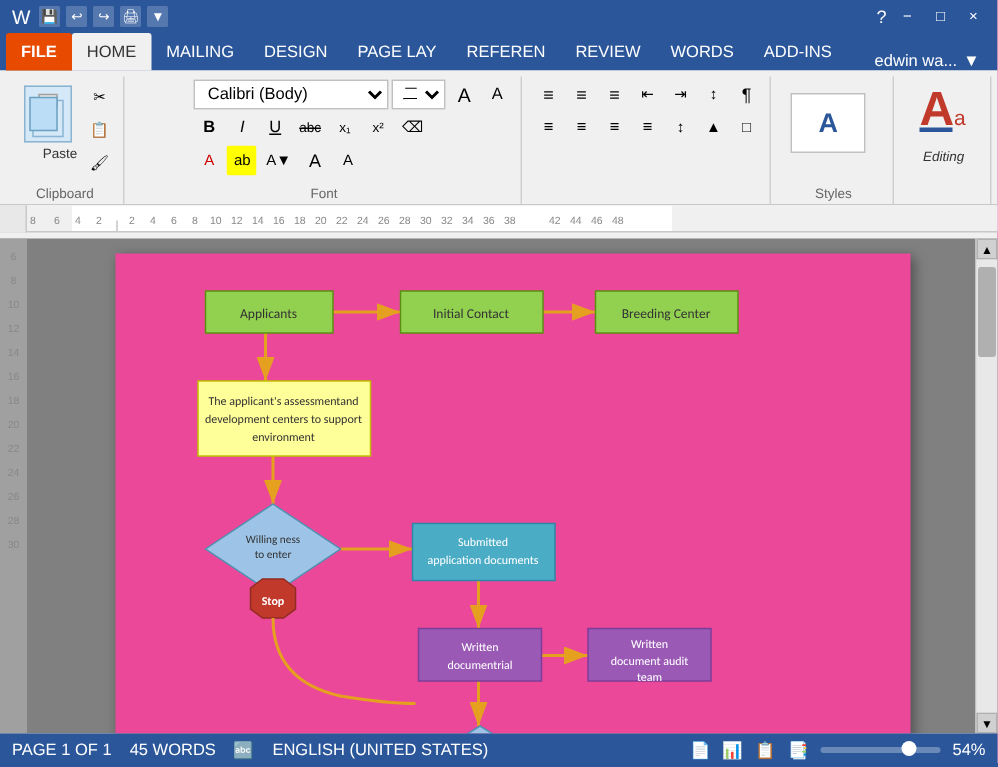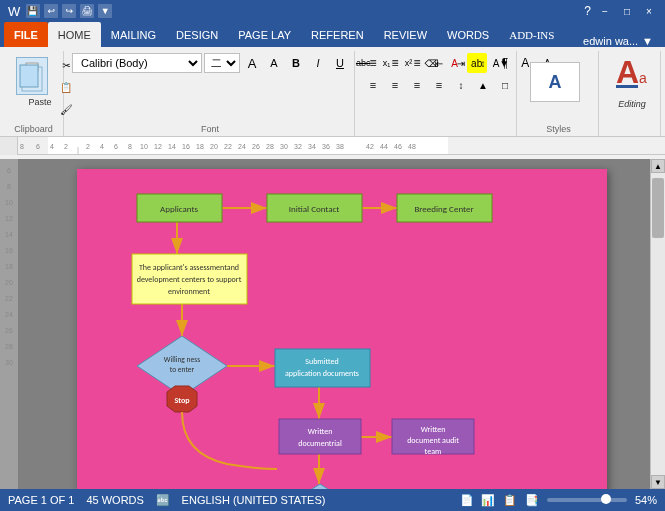--- a/index.html
+++ b/index.html
@@ -74,21 +74,21 @@
     .clipboard-group { min-width: 60px; }
     .paste-btn { 
       width: 44px; height: 58px; 
       display: flex; flex-direction: column; align-items: center; justify-content: center;
       gap: 2px; cursor: pointer; border-radius: 2px; font-size: 9px; color: #333;
       border: 1px solid transparent;
     }
     .paste-icon { width: 32px; height: 38px; background: #d4e8f8; border: 1px solid #8ab4d0; position: relative; display: flex; align-items: center; justify-content: center; }
 
     
-    .font-group-content { display: flex; flex-direction: row; gap: 2px; }
+    .font-group-content { display: flex; flex-direction: column; gap: 2px; margin-left: 38px; }
     .font-row { display: flex; align-items: center; gap: 2px; }
     .font-select {
       height: 20px; width: 130px; font-size: 11px; border: 1px solid #c0c0c0;
       background: white; padding: 0 4px; cursor: pointer;
     }
     .font-size-select {
       height: 20px; width: 36px; font-size: 11px; border: 1px solid #c0c0c0;
       background: white; padding: 0 2px; cursor: pointer;
     }
     .rbtn {
@@ -205,21 +205,21 @@
 
 <div class="ribbon-tabs">
   <div class="ribbon-tab active-file">FILE</div>
   <div class="ribbon-tab active">HOME</div>
   <div class="ribbon-tab" style="color:white;">MAILING</div>
   <div class="ribbon-tab" style="color:white;">DESIGN</div>
   <div class="ribbon-tab" style="color:white;">PAGE LAY</div>
   <div class="ribbon-tab" style="color:white;">REFEREN</div>
   <div class="ribbon-tab" style="color:white;">REVIEW</div>
   <div class="ribbon-tab" style="color:white;">WORDS</div>
-  <div class="ribbon-tab" style="color:white;font-family:Liberation Serif, serif;">ADD-INS</div>
+  <div class="ribbon-tab" style="color:white;">ADD-INS</div>
   <div style="flex:1;"></div>
   <div style="color:white;font-size:11px;display:flex;align-items:center;padding:0 8px;cursor:pointer;">
     <span>edwin wa...</span>
     <span style="margin-left:4px;">▼</span>
   </div>
 </div>
 
 <div class="ribbon">
 
   <div class="ribbon-group clipboard-group">

